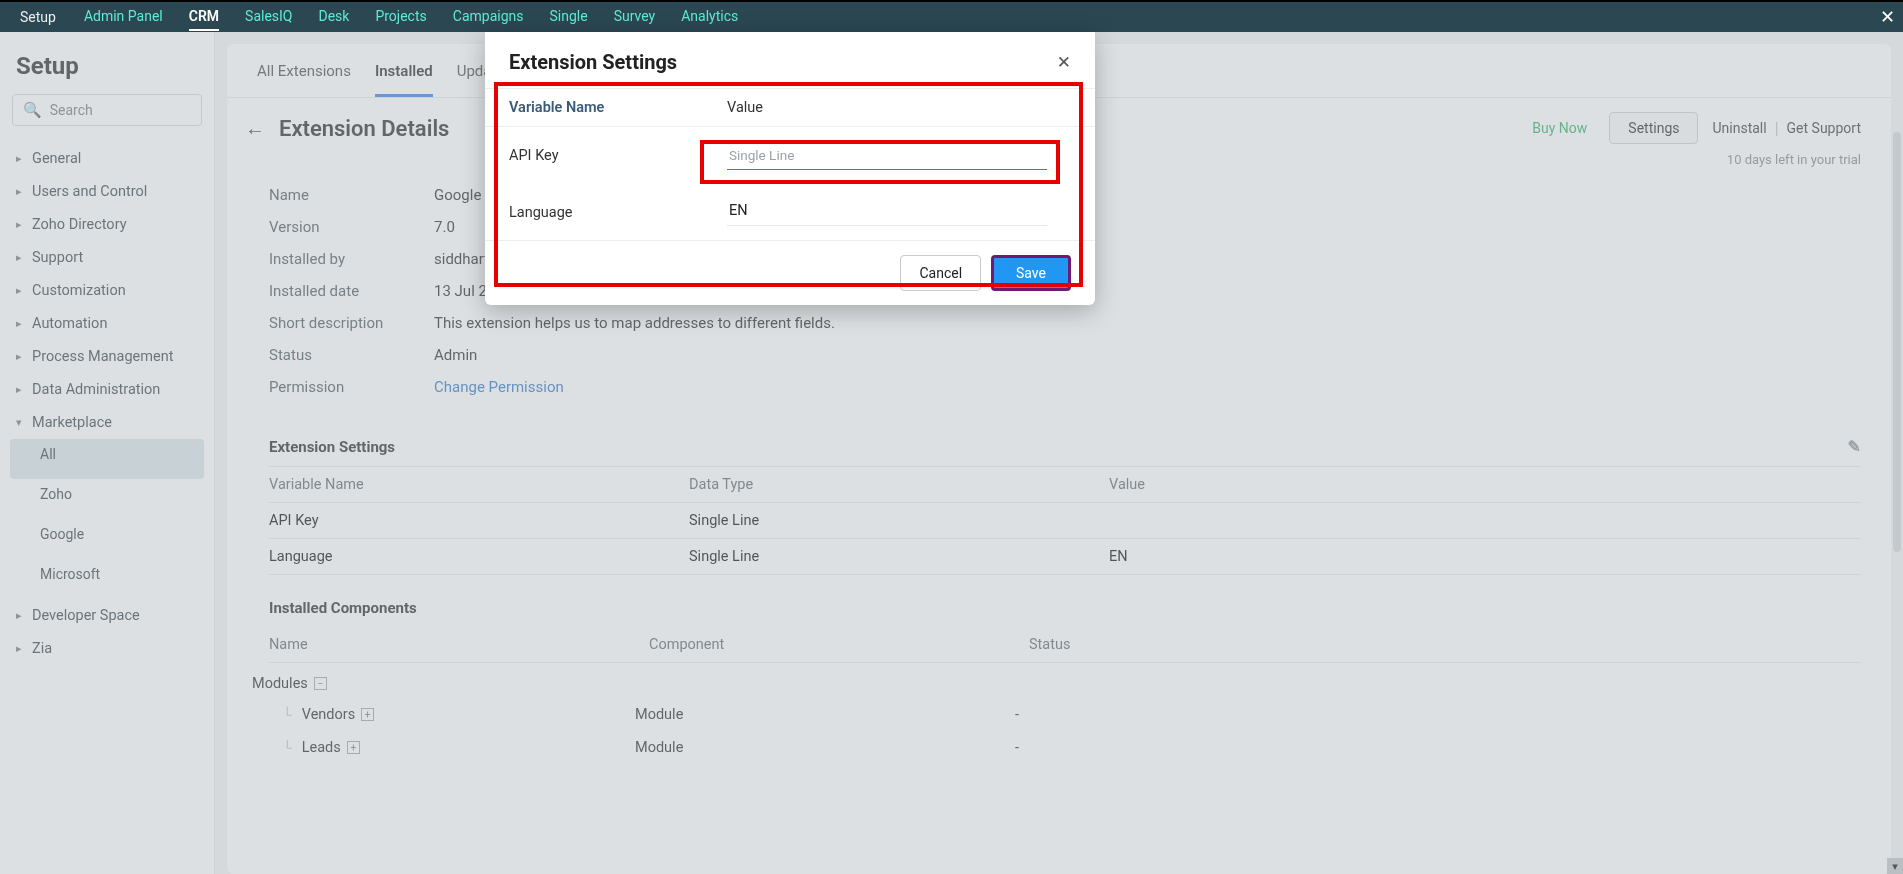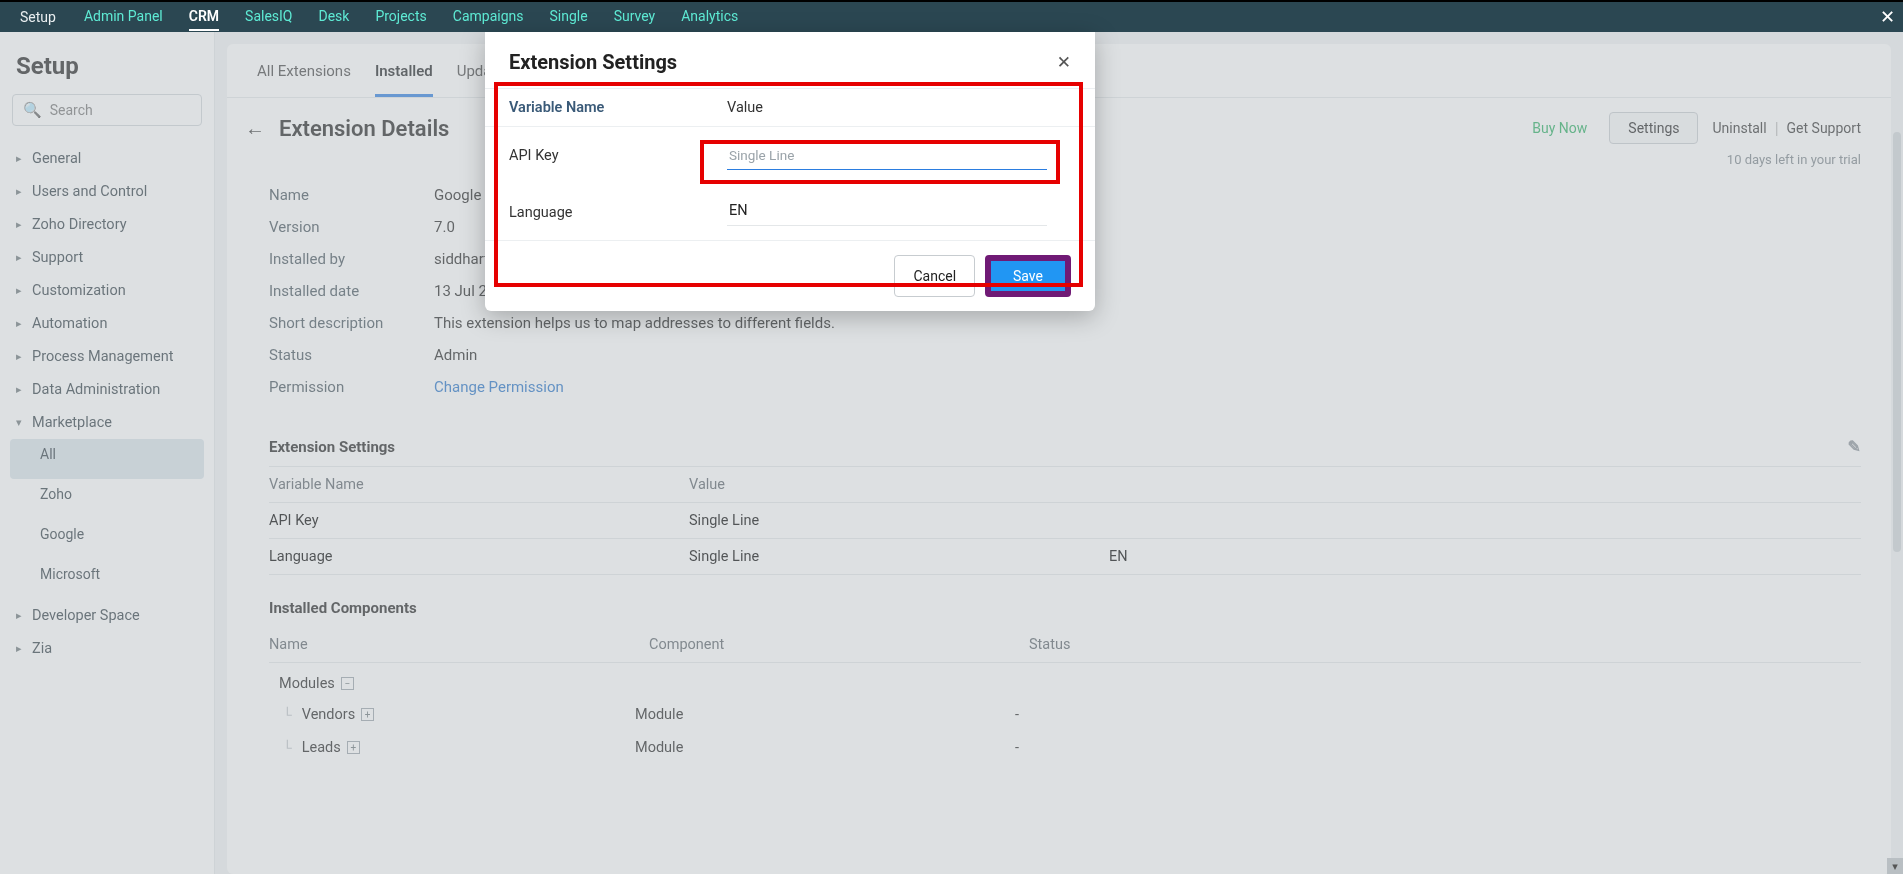--- a/index.html
+++ b/index.html
@@ -63,21 +63,21 @@
 .eset-table .hdr { color: #596269; border-top: 1px solid #e4e7e9; }
 .eset-table .c1 { width: 420px; }
 .eset-table .c2 { width: 420px; }
 .eset-table .c3 { flex: 1; }
 
 .comp-table { margin: 0 30px 0 42px; }
 .comp-table .hdr { display: flex; border-bottom: 1px solid #e4e7e9; padding: 9px 0; font-size: 14.5px; color: #596269; }
 .comp-table .cc1 { width: 380px; }
 .comp-table .cc2 { width: 380px; }
 .comp-table .cc3 { flex: 1; }
-.mod-head { font-size: 14.5px; color: #222; padding: 12px 0 6px 0; margin: 0 30px 0 52px; display: flex; align-items: center; gap: 6px; }
+.mod-head { font-size: 14.5px; color: #222; padding: 12px 0 6px 0; margin: 0 30px 0 25px; display: flex; align-items: center; gap: 6px; }
 .mod-head .box, .mod-row .box { display:inline-flex; width:13px; height:13px; border:1px solid #9aa3a9; align-items:center; justify-content:center; font-size:10px; color:#6b7579; line-height:1; }
 .mod-row { display: flex; padding: 8px 0; margin: 0 30px 0 42px; font-size: 14.5px; color: #222; align-items: center; }
 .mod-row .tree { color: #c0c6ca; margin-right: 4px; margin-left: 14px; font-family: monospace; }
 .mod-row .cc1 { width: 366px; display:flex; align-items:center; gap:6px; }
 .mod-row .cc2 { width: 380px; }
 .mod-row .cc3 { flex: 1; }
 .sidebar, .topnav { position: relative; z-index: 0; }
 
 .full-dim { position: absolute; top: 32px; left: 0; right: 0; bottom: 0; background: rgba(180,186,190,0.45); z-index: 5; }
 
@@ -92,21 +92,21 @@
 .modal .m-cols .mc1 { width: 218px; color: #3a5a78; font-size: 14.5px; font-weight: 600; }
 .modal .m-cols .mc2 { flex: 1; color: #333; font-size: 14.5px; }
 .modal .m-row { display: flex; padding: 14px 24px; align-items: center; }
 .modal .m-row .mc1 { width: 218px; color: #333; font-size: 14.5px; }
 .modal .m-row .mc2 { flex: 1; }
 .modal .m-row input.line { width: 320px; border: none; border-bottom: 1px solid #2b7de0; outline: none; font-size: 13.5px; padding: 6px 2px; color: #333; background: transparent; }
 .modal .m-row input.line::placeholder { color: #9aa3a9; }
 .modal .m-row .plain { font-size: 14.5px; color: #222; border-bottom: 1px solid #e4e7e9; display: block; width: 320px; padding: 4px 2px 6px 2px; }
 .modal .m-foot { border-top: 1px solid #eceff1; padding: 14px 24px; display: flex; justify-content: flex-end; gap: 10px; }
 .modal .btn-cancel { border: 1px solid #c7ccd0; background: #fff; border-radius: 4px; padding: 7px 18px; font-size: 14px; color: #222; cursor: pointer; }
-.modal .btn-save { border: 6px solid #701a75; background: #2196f3; color: #fff; border-radius: 4px; padding: 7px 22px; font-size: 14px; cursor: pointer; }
+.modal .btn-save { border: 3px solid #701a75; background: #2196f3; color: #fff; border-radius: 4px; padding: 7px 22px; font-size: 14px; cursor: pointer; }
 
 
 .hl { position: absolute; border: 4px solid #e60000; z-index: 30; pointer-events: none; }
 .hl1 { top: 82px; left: 494px; width: 589px; height: 205px; }
 .hl2 { top: 140px; left: 700px; width: 360px; height: 44px; }
 .sb-vthumb { position:absolute; right:2px; top:100px; width:8px; height:420px; background:#c3c9cd; border-radius:4px; z-index:6; }
 .sb-down { position:absolute; right:0; bottom:0; width:16px; height:16px; background:#b9bfc3; color:#555; font-size:11px; display:flex; align-items:center; justify-content:center; z-index:6; }
 </style>
 </head>
 <body>
@@ -237,20 +237,21 @@
       </div>
 
       <div class="section-head">
         <span>Extension Settings</span>
         <span class="spacer"></span>
         <span class="edit-icon">✎</span>
       </div>
       <div class="eset-table">
         <div class="hdr">
           <div class="c1">Variable Name</div>
+          <div class="c2">Data Type</div>
           <div class="c3">Value</div>
         </div>
         <div class="row">
           <div class="c1">API Key</div>
           <div class="c2">Single Line</div>
           <div class="c3"></div>
         </div>
         <div class="row">
           <div class="c1">Language</div>
           <div class="c2">Single Line</div>

